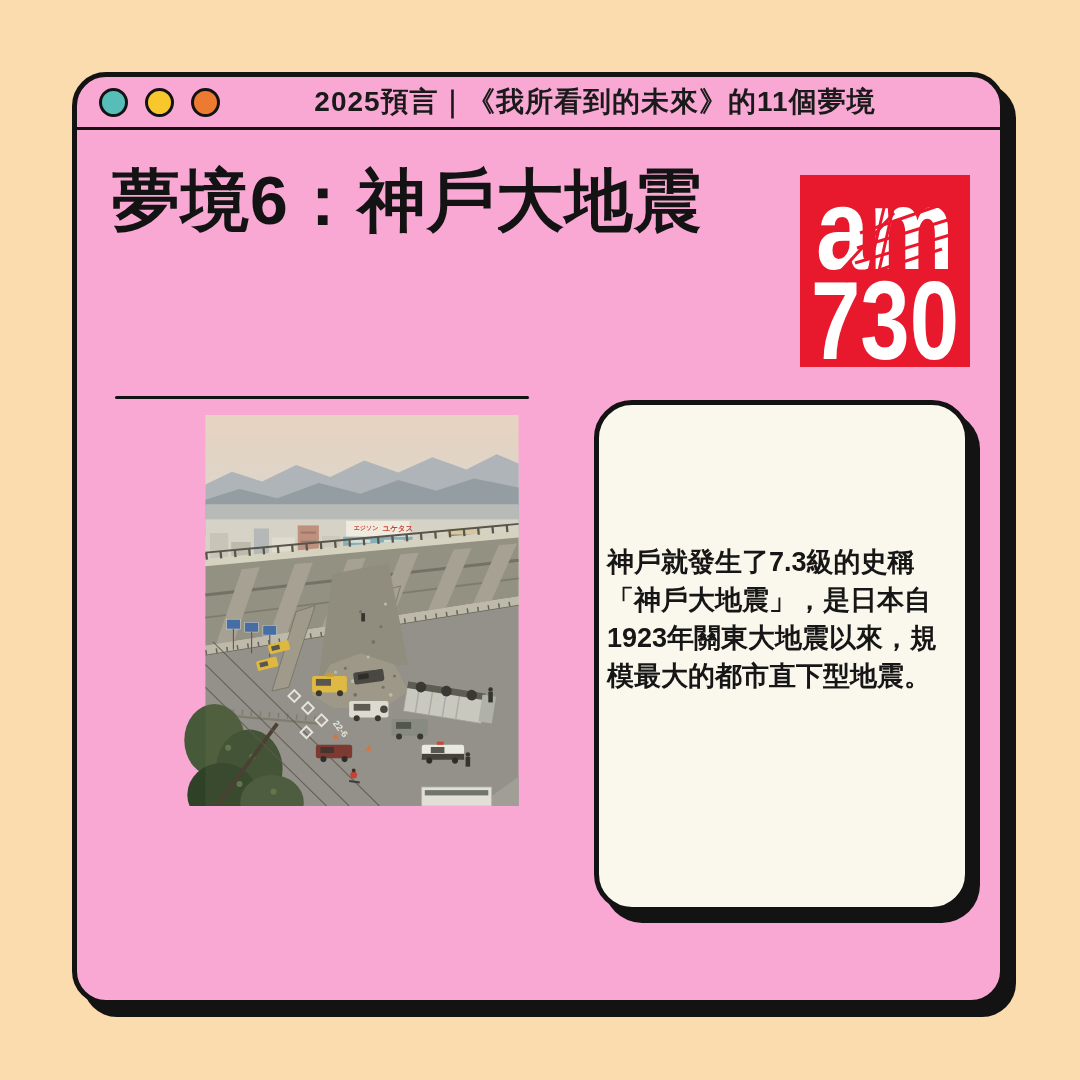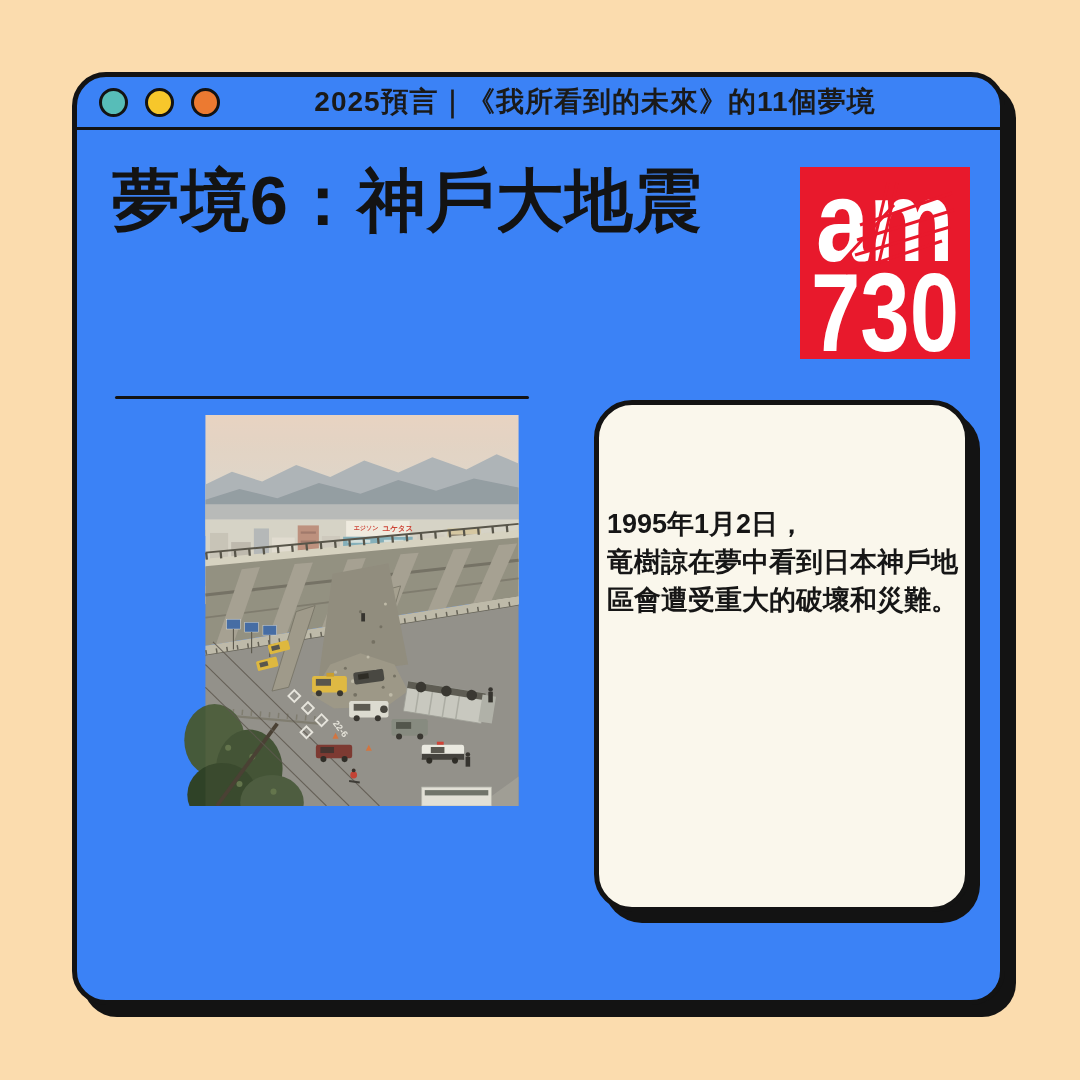--- a/index.html
+++ b/index.html
@@ -4,41 +4,41 @@
 <style>
   html,body{margin:0;padding:0;}
   body{
     width:1080px;height:1080px;position:relative;overflow:hidden;
     background:#FBDCAE;
     font-family:"Liberation Sans", sans-serif;
     color:#131313;
   }
   .window{
     position:absolute;left:72px;top:72px;width:933px;height:933px;
-    box-sizing:border-box;background:#3b82f6;
+    box-sizing:border-box;background:#f9a8d4;
     border:5px solid #131313;border-radius:34px;
     box-shadow:11px 12px 0 0 #131313;
   }
   .titlebar{
     height:50px;border-bottom:3px solid #131313;
     display:flex;align-items:center;padding-left:22px;
     border-top-left-radius:29px;border-top-right-radius:29px;
   }
   .dots{display:flex;gap:17px;flex:0 0 auto;}
   .dot{width:29px;height:29px;border-radius:50%;border:3px solid #131313;box-sizing:border-box;}
   .titlebar-title{
     flex:1;text-align:center;font-size:28px;font-weight:bold;
     letter-spacing:1px;color:#1A1A1A;padding-right:30px;white-space:nowrap;
   }
   .heading{
     position:absolute;left:35px;top:88px;margin:0;
     font-size:68px;line-height:1.05;font-weight:bold;color:#131313;
     letter-spacing:1px;white-space:nowrap;
   }
-  .logo{position:absolute;left:723px;top:90px;width:170px;height:192px;}
+  .logo{position:absolute;left:723px;top:98px;width:170px;height:192px;}
   .rule{position:absolute;left:38px;top:319px;width:414px;height:3px;background:#131313;border-radius:2px;}
   .photo{position:absolute;left:38px;top:338px;width:414px;height:391px;margin-left:40px;}
   .photo svg{display:block;width:100%;height:100%;}
   .infobox{
     position:absolute;left:517px;top:323px;width:376px;height:512px;
     box-sizing:border-box;background:#FAF7EC;
     border:5px solid #131313;border-radius:38px;
     box-shadow:10px 11px 0 0 #131313;
     padding:100px 6px 0 8px;
     font-size:27px;font-weight:bold;line-height:38px;color:#161616;
@@ -303,17 +303,16 @@
         <circle cx="377" cy="363" r="3" fill="#2B2B28"></circle>
       <rect x="344" y="452" width="6" height="13" fill="#2B2B28"></rect>
         <circle cx="347" cy="449" r="3" fill="#2B2B28"></circle>
       <rect x="206" y="262" width="5" height="11" fill="#2B2B28"></rect>
 
       <rect x="0" y="0" width="414" height="517" fill="#D8B98E" opacity="0.07"></rect>
     </svg>
   </div>
 
   <div class="infobox">
-    <p><span>1995年1月2日，</span><br><span>竜樹諒在夢中看到日本神戶地區會遭受重大的破壞和災難。</span></p>
-    <p><br></p>
+    <p><br><span>神戶就發生了7.3級的史稱「神戶大地震」，是日本自1923年關東大地震以來，規模最大的都市直下型地震。</span></p>
   </div>
 
 </div>
 
 </body></html>

